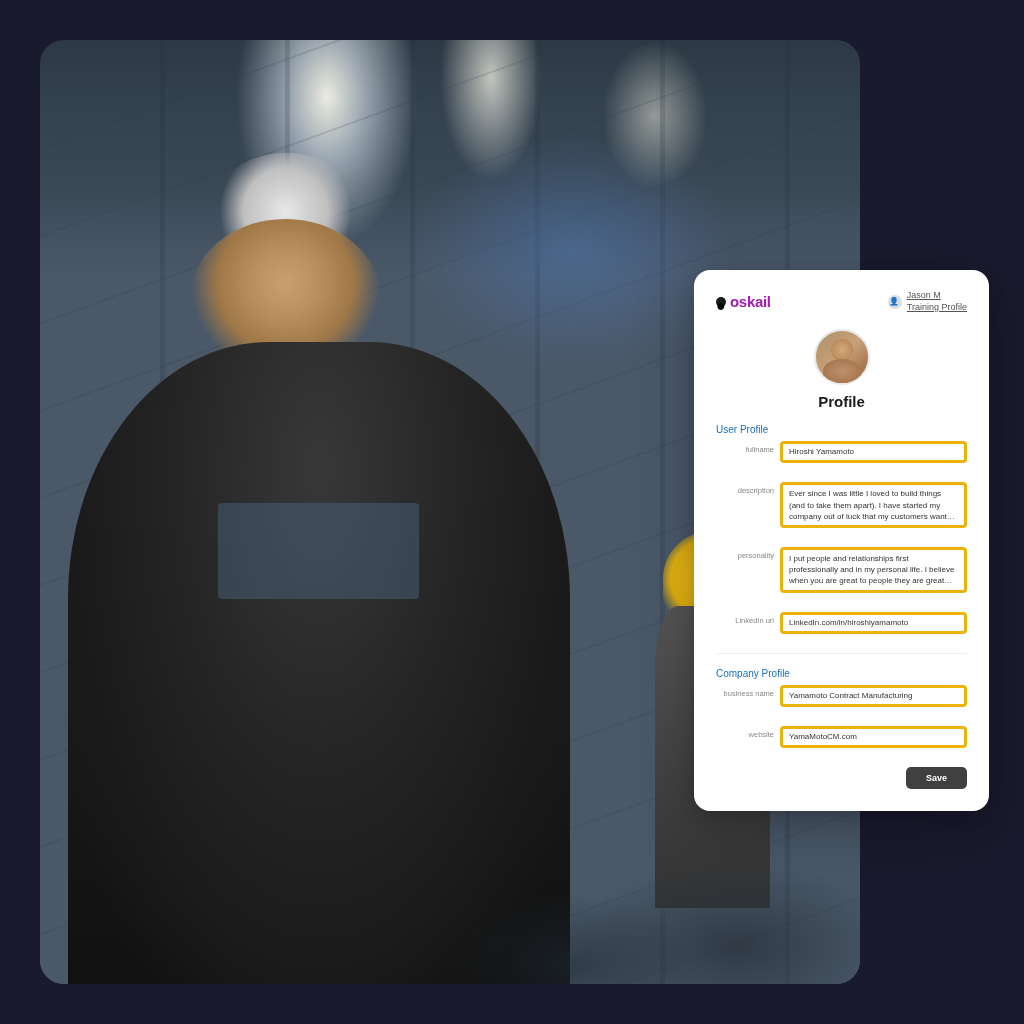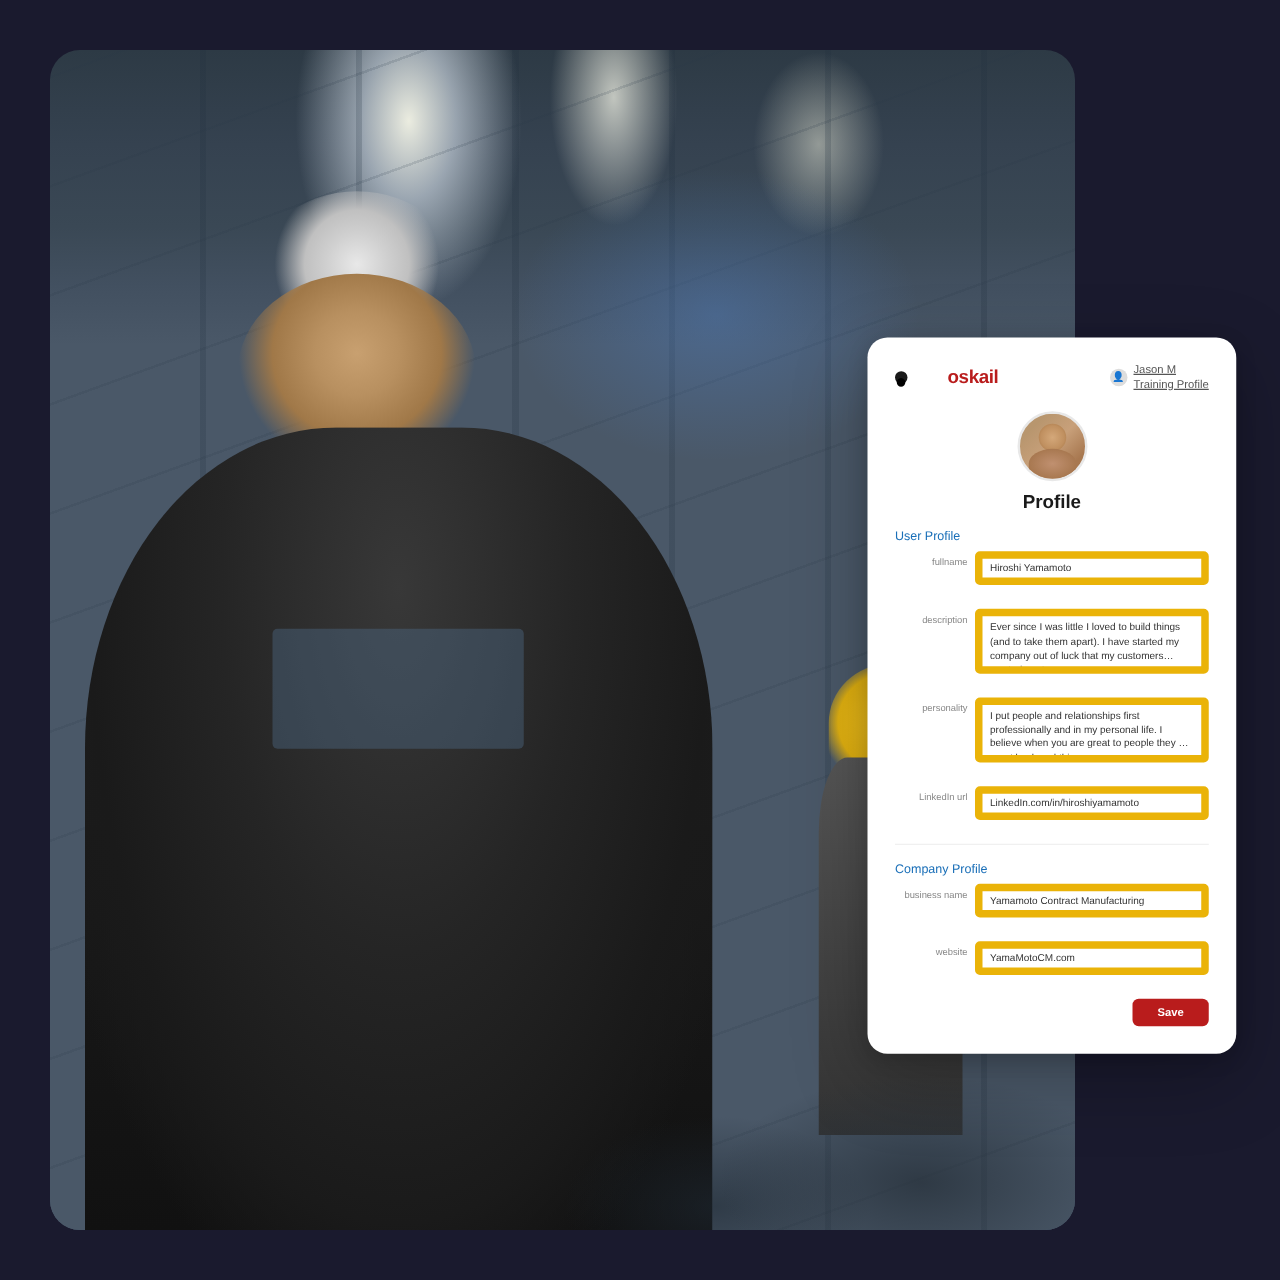--- a/index.html
+++ b/index.html
@@ -44,23 +44,22 @@
       width: 10px;
       height: 10px;
       background: #1a1a1a;
       border-radius: 50%;
       display: inline-block;
     }
 
     .logo-text {
       font-size: 15px;
       font-weight: 600;
-      color: #b91c1c;
+      color: #a21caf;
       letter-spacing: -0.3px;
-      margin-left: 28px;
     }
 
     .user-nav {
       display: flex;
       align-items: center;
       gap: 5px;
       font-size: 9px;
       color: #555;
     }
 
@@ -153,21 +152,21 @@
       font-size: 7.5px;
       color: #888;
       width: 58px;
       flex-shrink: 0;
       padding-top: 4px;
       text-align: right;
     }
 
     .field-input {
       flex: 1;
-      border: 6px solid #eab308;
+      border: 3px solid #eab308;
       border-radius: 4px;
       padding: 3px 6px;
       font-size: 8px;
       color: #333;
       background: #fff;
       min-height: 22px;
     }
 
     .field-input.multiline {
       min-height: 36px;
@@ -180,21 +179,21 @@
 
     .section-divider {
       height: 1px;
       background: #f0f0f0;
       margin: 8px 0;
     }
 
     .save-button {
       display: block;
       margin: 10px 0 0 auto;
-      background: #b91c1c;
+      background: #404040;
       color: #fff;
       border: none;
       border-radius: 5px;
       padding: 6px 20px;
       font-size: 9px;
       font-weight: 600;
       cursor: pointer;
     }
 
     

